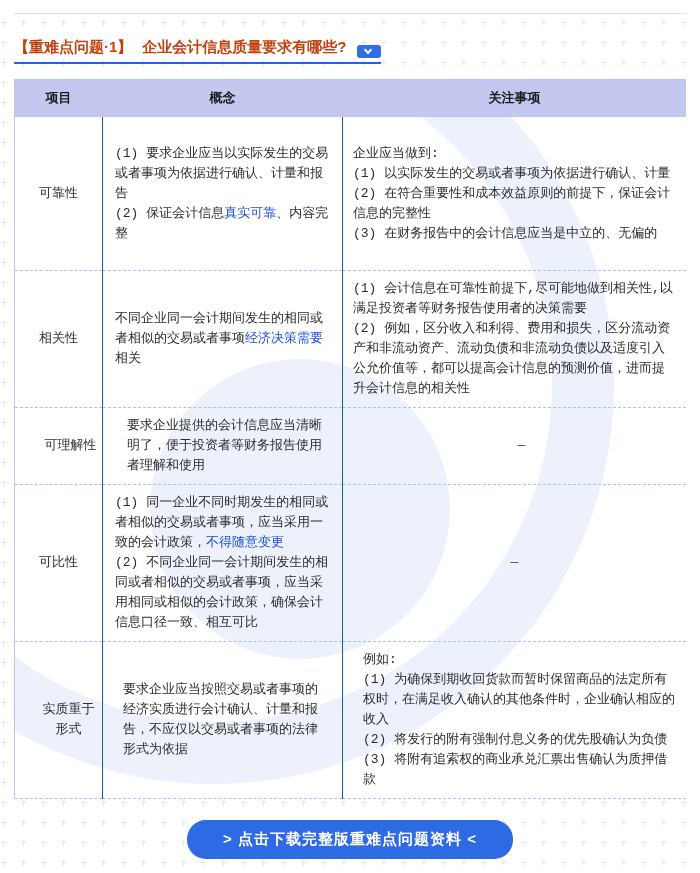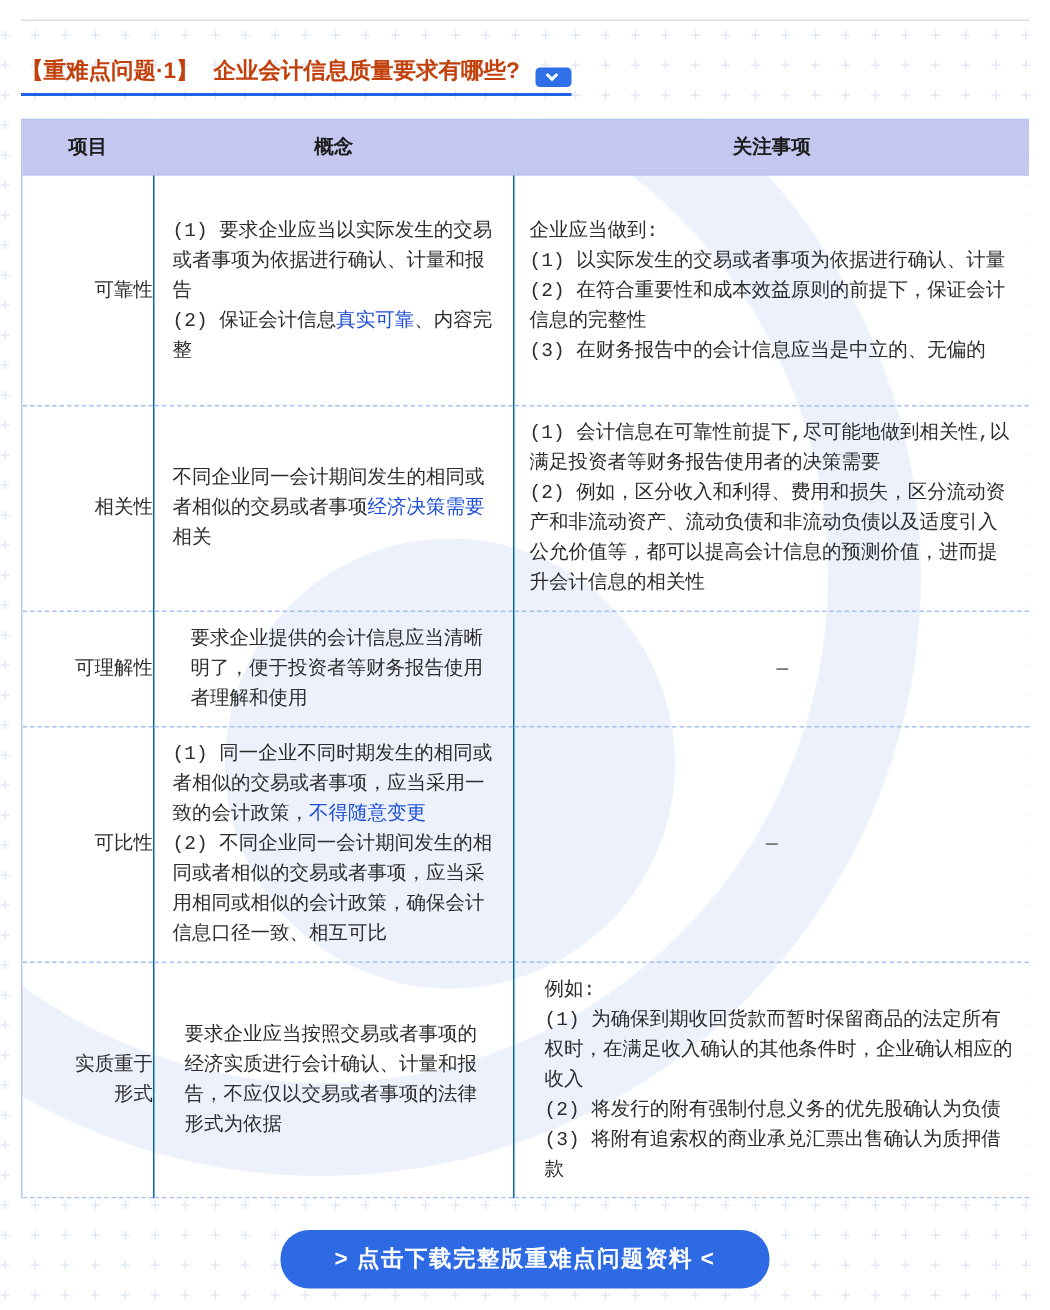--- a/index.html
+++ b/index.html
@@ -44,21 +44,21 @@
     text-align:center; border-left:1px solid #bac6f0; border-right:1px solid #bac6f0;
     border-top:1px solid #bac6f0; border-bottom:1px solid #bac6f0; }
 
   td { font-size:13px; color:#2d2d2d; line-height:20px; vertical-align:middle;
     border-left:1px solid #bac6f0; border-right:1px solid #0369a1;
     white-space:pre-line;font-family:Liberation Mono, monospace; }
   tbody tr td { border-top:1px dashed #a6c2ee; }
   tbody tr:first-child td { border-top:none; }
   tbody tr:last-child td { border-bottom:1px dashed #a6c2ee;padding-left:20px; }
 
-  td.item { text-align:right; font-weight:normal; }
+  td.item { text-align:center; font-weight:normal; }
   td.concept { padding:8px 12px; text-align:left; }
   td.notes { padding:8px 10px; text-align:left; }
   td.center { text-align:center; color:#4a4a4a; }
 
   tr.r1 td { height:154px; }
   tr.r2 td { height:122px; }
   tr.r3 td { height:68px;padding-left:24px; }
   tr.r4 td { height:152px; }
   tr.r5 td { height:145px; }
 

